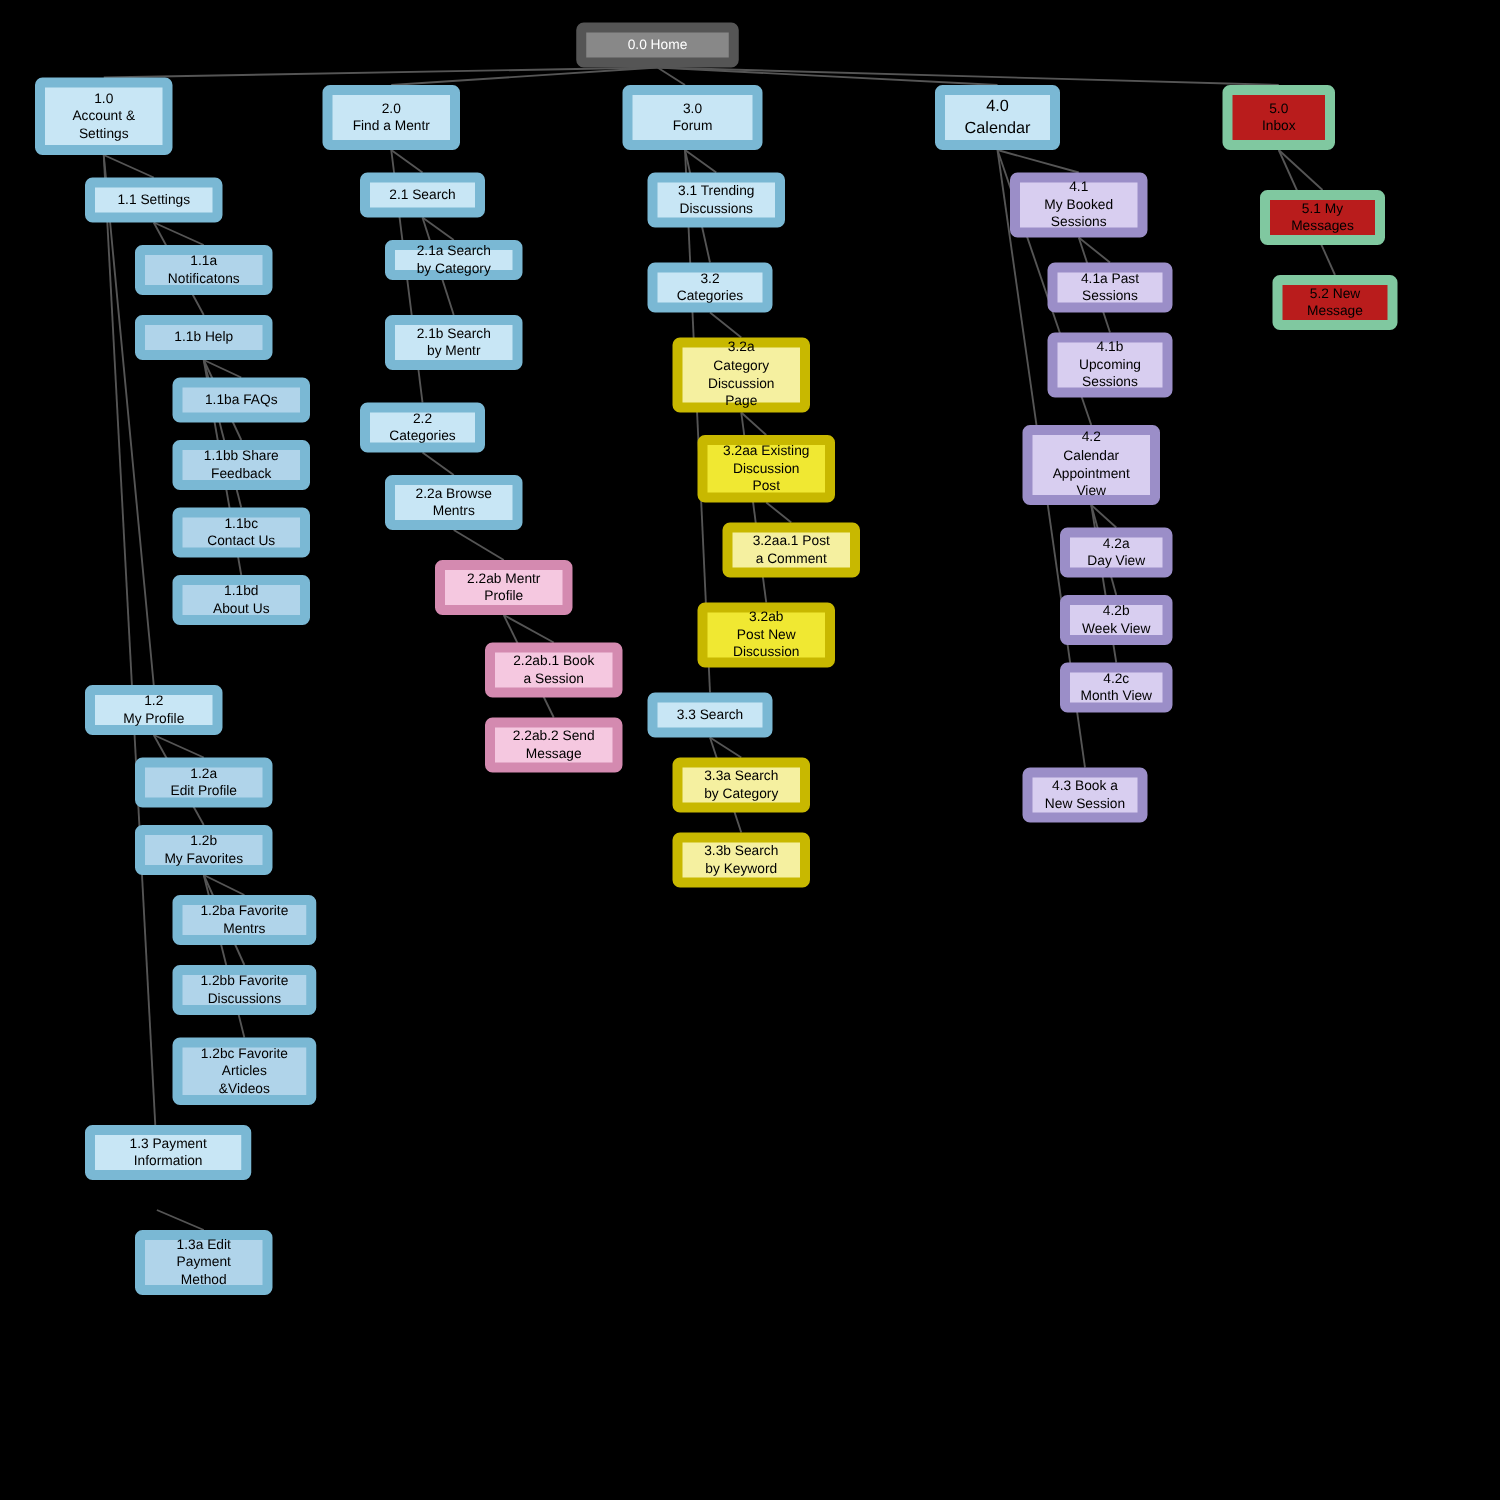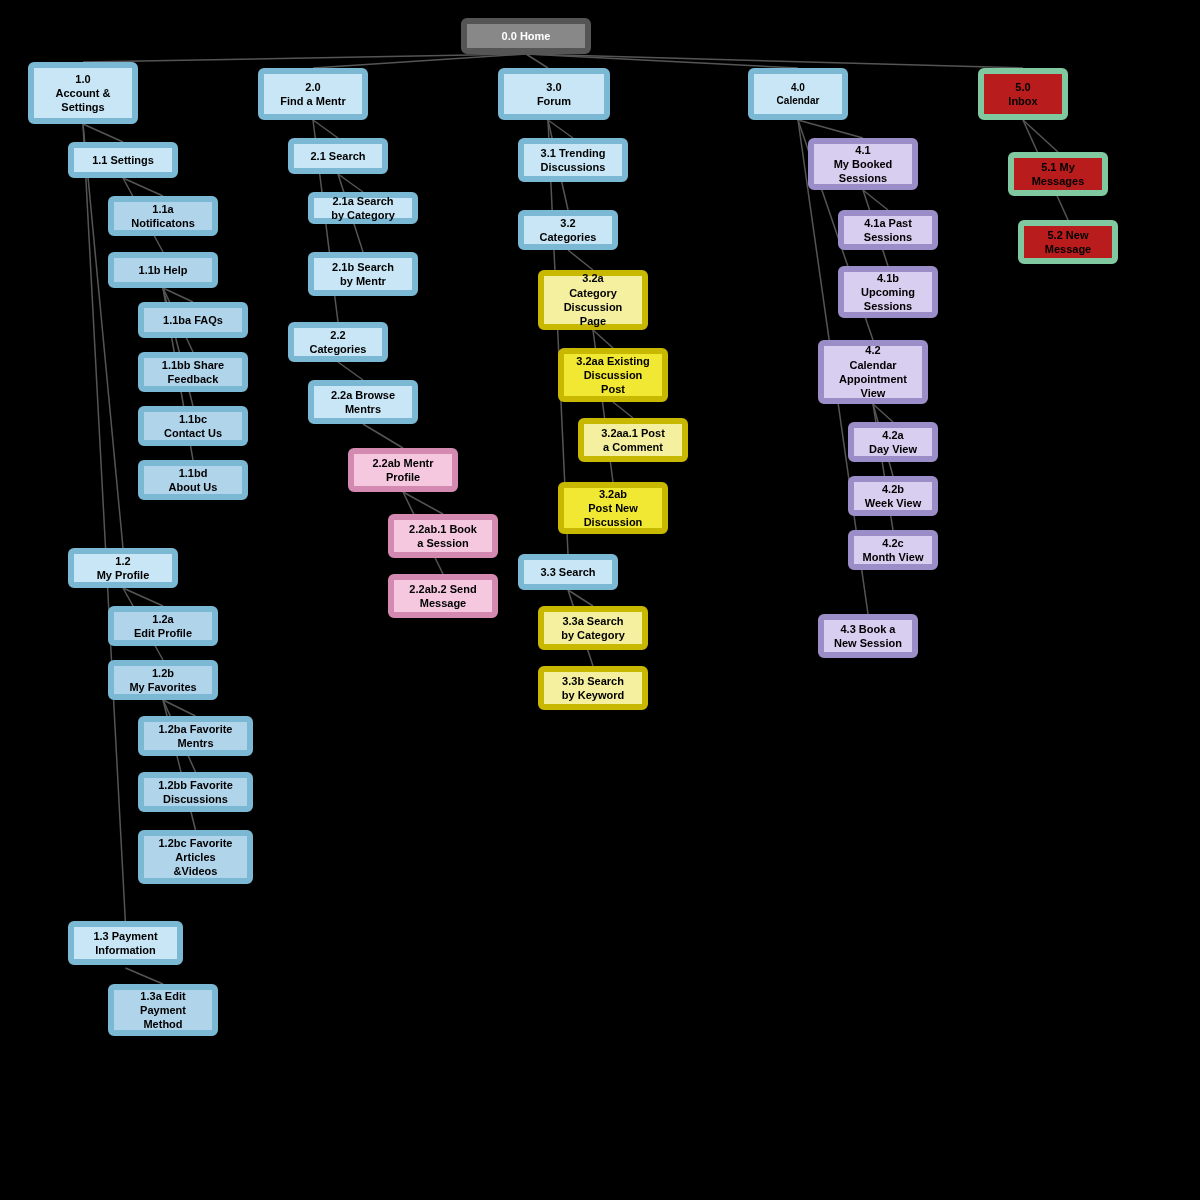--- a/index.html
+++ b/index.html
@@ -12,27 +12,27 @@
       position: relative;
     }
     .diagram {
       position: relative;
       width: 1200px;
       height: 1200px;
     }
     .node {
       position: absolute;
       border-radius: 6px;
-      border: 6px solid #701a75;
+      border: 8px solid #701a75;
       display: flex;
       align-items: center;
       justify-content: center;
       text-align: center;
       font-size: 12px;
-      font-weight: 700;
+      font-weight: 400;
       line-height: 1.3;
       padding: 4px 6px;
     }
     .node-home { background: #888; color: #fff; border-color: #555; }
     .node-blue-light { background: #c8e6f5; color: #000; border-color: #7ab8d4; }
     .node-blue-mid { background: #b0d4ea; color: #000; border-color: #7ab8d4; }
     .node-purple-light { background: #d8cef0; color: #000; border-color: #9b8ec8; }
     .node-pink { background: #f5c8e0; color: #000; border-color: #d48ab0; }
     .node-yellow { background: #f5f0a0; color: #000; border-color: #c8b800; }
     .node-yellow-bright { background: #f0e832; color: #000; border-color: #c8b800; }
@@ -101,36 +101,36 @@
       <line x1="873" y1="404" x2="893" y2="530"></line>
       <line x1="798" y1="120" x2="868" y2="614"></line>
       <line x1="1023" y1="120" x2="1058" y2="152"></line>
       <line x1="1023" y1="120" x2="1068" y2="220"></line>
     </svg>
   <div id="nodes-container">
       <div class="node node-home" style="left: 461px; top: 18px; width: 130px; height: 36px; font-size: 11px;">0.0 Home</div>
       <div class="node node-blue-light" style="left: 28px; top: 62px; width: 110px; height: 62px; font-size: 11px;">1.0<br>Account &amp;<br>Settings</div>
       <div class="node node-blue-light" style="left: 258px; top: 68px; width: 110px; height: 52px; font-size: 11px;">2.0<br>Find a Mentr</div>
       <div class="node node-blue-light" style="left: 498px; top: 68px; width: 112px; height: 52px; font-size: 11px;">3.0<br>Forum</div>
-      <div class="node node-blue-light" style="left: 748px; top: 68px; width: 100px; height: 52px; font-size: 10px;">4.0<br>Calendar</div>
+      <div class="node node-blue-light" style="left: 748px; top: 68px; width: 100px; height: 52px; font-size: 13px;">4.0<br>Calendar</div>
       <div class="node node-mint" style="left: 978px; top: 68px; width: 90px; height: 52px; font-size: 11px;">5.0<br>Inbox</div>
       <div class="node node-blue-light" style="left: 68px; top: 142px; width: 110px; height: 36px; font-size: 11px;">1.1 Settings</div>
       <div class="node node-blue-mid" style="left: 108px; top: 196px; width: 110px; height: 40px; font-size: 11px;">1.1a<br>Notificatons</div>
       <div class="node node-blue-mid" style="left: 108px; top: 252px; width: 110px; height: 36px; font-size: 11px;">1.1b Help</div>
       <div class="node node-blue-mid" style="left: 138px; top: 302px; width: 110px; height: 36px; font-size: 11px;">1.1ba FAQs</div>
       <div class="node node-blue-mid" style="left: 138px; top: 352px; width: 110px; height: 40px; font-size: 11px;">1.1bb Share<br>Feedback</div>
       <div class="node node-blue-mid" style="left: 138px; top: 406px; width: 110px; height: 40px; font-size: 11px;">1.1bc<br>Contact Us</div>
       <div class="node node-blue-mid" style="left: 138px; top: 460px; width: 110px; height: 40px; font-size: 11px;">1.1bd<br>About Us</div>
       <div class="node node-blue-light" style="left: 68px; top: 548px; width: 110px; height: 40px; font-size: 11px;">1.2<br>My Profile</div>
       <div class="node node-blue-mid" style="left: 108px; top: 606px; width: 110px; height: 40px; font-size: 11px;">1.2a<br>Edit Profile</div>
       <div class="node node-blue-mid" style="left: 108px; top: 660px; width: 110px; height: 40px; font-size: 11px;">1.2b<br>My Favorites</div>
       <div class="node node-blue-mid" style="left: 138px; top: 716px; width: 115px; height: 40px; font-size: 11px;">1.2ba Favorite<br>Mentrs</div>
       <div class="node node-blue-mid" style="left: 138px; top: 772px; width: 115px; height: 40px; font-size: 11px;">1.2bb Favorite<br>Discussions</div>
       <div class="node node-blue-mid" style="left: 138px; top: 830px; width: 115px; height: 54px; font-size: 11px;">1.2bc Favorite<br>Articles<br>&amp;Videos</div>
-      <div class="node node-blue-light" style="left: 68px; top: 921px; width: 115px; height: 44px; font-size: 11px; text-align: center;">1.3 Payment<br>Information</div>
+      <div class="node node-blue-light" style="left: 68px; top: 900px; width: 133px; height: 44px; font-size: 11px; text-align: center;">1.3 Payment<br>Information</div>
       <div class="node node-blue-mid" style="left: 108px; top: 984px; width: 110px; height: 52px; font-size: 11px;">1.3a Edit<br>Payment<br>Method</div>
       <div class="node node-blue-light" style="left: 288px; top: 138px; width: 100px; height: 36px; font-size: 11px;">2.1 Search</div>
       <div class="node node-blue-light" style="left: 308px; top: 192px; width: 110px; height: 32px; font-size: 11px;">2.1a Search<br>by Category</div>
       <div class="node node-blue-light" style="left: 308px; top: 252px; width: 110px; height: 44px; font-size: 11px;">2.1b Search<br>by Mentr</div>
       <div class="node node-blue-light" style="left: 288px; top: 322px; width: 100px; height: 40px; font-size: 11px;">2.2<br>Categories</div>
       <div class="node node-blue-light" style="left: 308px; top: 380px; width: 110px; height: 44px; font-size: 11px;">2.2a Browse<br>Mentrs</div>
       <div class="node node-pink" style="left: 348px; top: 448px; width: 110px; height: 44px; font-size: 11px;">2.2ab Mentr<br>Profile</div>
       <div class="node node-pink" style="left: 388px; top: 514px; width: 110px; height: 44px; font-size: 11px;">2.2ab.1 Book<br>a Session</div>
       <div class="node node-pink" style="left: 388px; top: 574px; width: 110px; height: 44px; font-size: 11px;">2.2ab.2 Send<br>Message</div>
       <div class="node node-blue-light" style="left: 518px; top: 138px; width: 110px; height: 44px; font-size: 11px;">3.1 Trending<br>Discussions</div>

